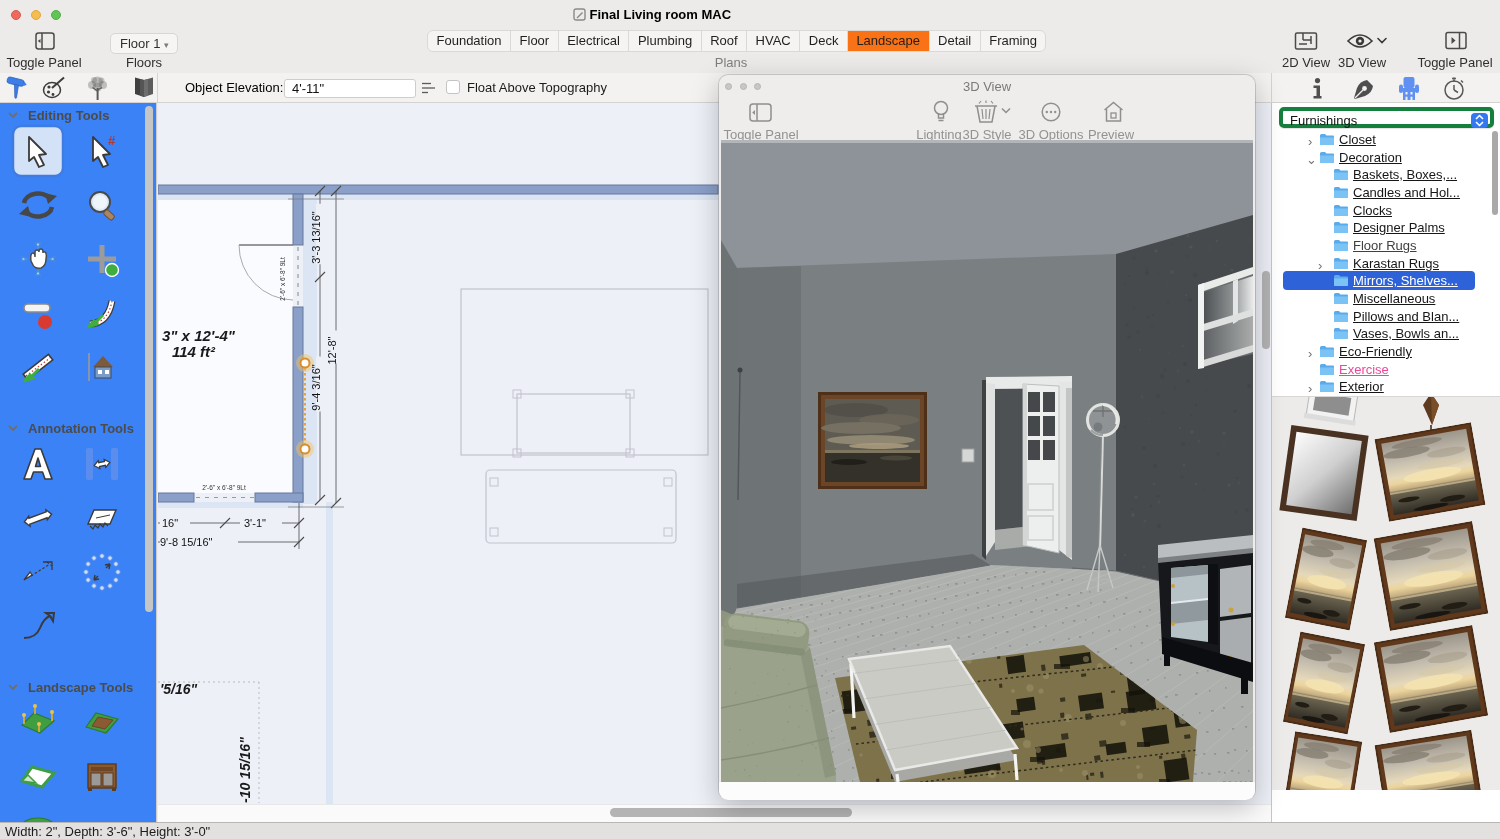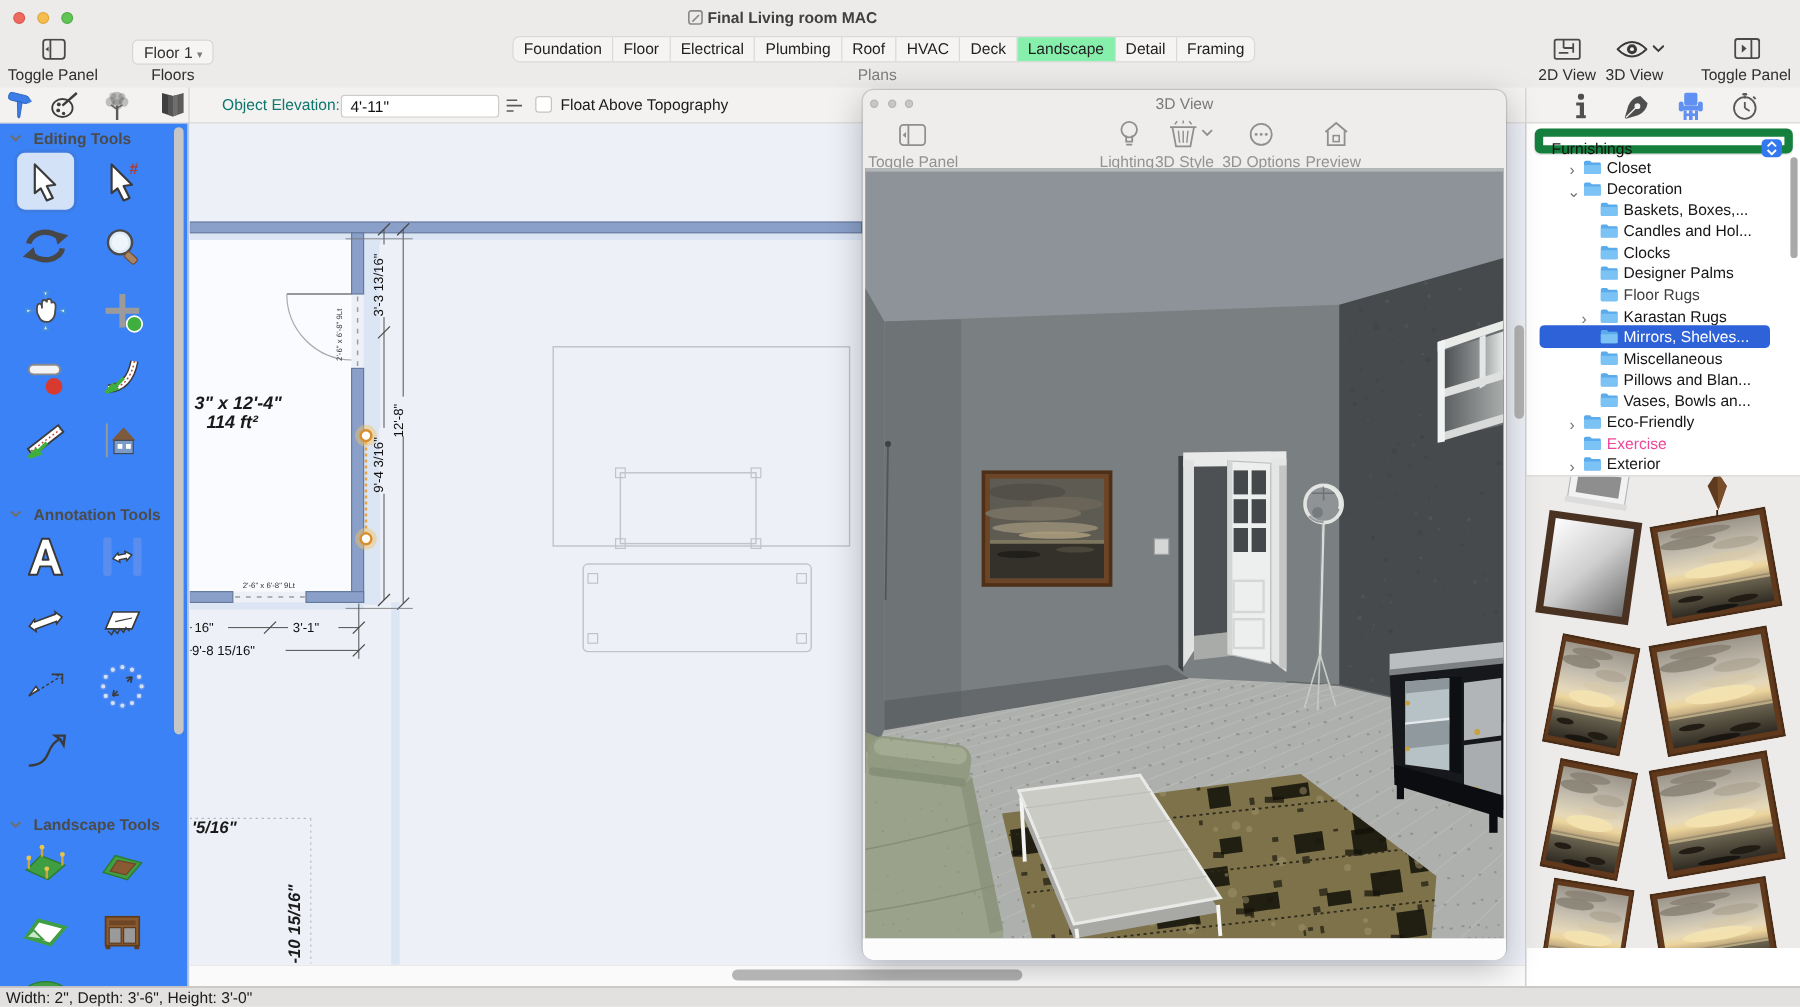--- a/index.html
+++ b/index.html
@@ -1,49 +1,49 @@
 <!DOCTYPE html>
 <html><head><meta charset="utf-8">
 <style>
 *{margin:0;padding:0;box-sizing:border-box;}
 html,body{width:1500px;height:839px;overflow:hidden;}
 body{font-family:"Liberation Sans",sans-serif;position:relative;background:#ecebe9;}
 .abs{position:absolute;}
 
 #titlebar{left:0;top:0;width:1500px;height:28px;background:#ecebe9;}
 .tl{position:absolute;top:10px;width:10px;height:10px;border-radius:50%;}
-#title{position:absolute;top:7px;left:0;width:1304px;text-align:center;font-size:13px;font-weight:bold;color:#404040;}
+#title{position:absolute;top:7px;left:0;width:1304px;text-align:center;font-size:13px;font-weight:bold;color:#000000;}
 #toolbar{left:0;top:28px;width:1500px;height:45px;background:#ecebe9;}
 .tbtxt{position:absolute;font-size:13px;color:#2f2f2f;text-align:center;}
 .tbgray{color:#7f7e7d;}
 #floorbtn{position:absolute;left:110px;top:5px;width:68px;height:21px;background:#f6f5f4;border:1px solid #d8d6d4;border-radius:5px;font-size:13px;color:#2f2f2f;line-height:19px;padding-left:9px;}
 #tabs{position:absolute;left:427px;top:2px;height:22px;background:#f5f4f2;border:1px solid #dbd9d7;border-radius:6px;display:flex;}
 #tabs div{font-size:13px;color:#1f1f1f;line-height:20px;padding:0 8.5px;border-right:1px solid #dbd9d7;white-space:nowrap;}
 #tabs div:last-child{border-right:none;}
-#tabs div.sel{background:#86efac;border-radius:0;}
+#tabs div.sel{background:#f97316;border-radius:0;}
 
 #midband{left:0;top:73px;width:1500px;height:30px;background:#f3f2f0;border-bottom:1px solid #d5d3d1;}
 #midband .vline{position:absolute;top:0;width:1px;height:30px;background:#d5d3d1;}
 #objfield{position:absolute;left:284px;top:6px;width:132px;height:19px;background:#fff;border:1px solid #cfcdcb;border-radius:3px;font-size:13px;color:#111;padding:1px 0 0 7px;}
 #chkbox{position:absolute;left:446px;top:7px;width:14px;height:14px;background:#fff;border:1px solid #c6c4c2;border-radius:3px;}
 
 #leftpanel{left:0;top:103px;width:157px;height:719px;background:#3b82f6;border-right:1px solid #cfcdcb;}
 #lpscroll{position:absolute;left:145px;top:3px;width:8px;height:506px;background:#c6c6c6;border-radius:4px;}
 
 #canvas{left:158px;top:103px;width:1113px;height:719px;background:#eef0f8;overflow:hidden;}
 #hscroll{position:absolute;left:0px;top:701px;width:1113px;height:18px;background:#fafafa;border-top:1px solid #e8e8e8;}
 #hthumb{position:absolute;left:452px;top:3px;width:242px;height:9px;background:#b4b4b4;border-radius:5px;}
 #vthumb{position:absolute;left:1104px;top:168px;width:8px;height:78px;background:#b4b4b4;border-radius:4px;}
 
 #rightpanel{left:1271px;top:103px;width:229px;height:719px;background:#fff;border-left:1px solid #c8c6c4;}
-#furnsel{position:absolute;left:7px;top:4px;width:215px;height:21px;background:#fff;border:7px solid #15803d;border-radius:5px;box-shadow:0 .5px 1px rgba(0,0,0,.12);font-size:13px;color:#111;line-height:19px;padding-left:7px;}
+#furnsel{position:absolute;left:7px;top:4px;width:215px;height:21px;background:#fff;border:4px solid #15803d;border-radius:5px;box-shadow:0 .5px 1px rgba(0,0,0,.12);font-size:13px;color:#111;line-height:19px;padding-left:7px;}
 #furnstep{position:absolute;right:2px;top:2px;width:17px;height:15px;background:#3478f0;border-radius:4px;}
 .trow{position:absolute;left:0;width:229px;height:18px;font-size:13px;color:#161616;}
 .trow .chev{position:absolute;font-size:10px;color:#727272;top:3px;}
-.trow .lbl{position:absolute;top:1px;white-space:nowrap;}
+.trow .lbl{position:absolute;top:1px;white-space:nowrap;text-decoration:underline;}
 #treesel{position:absolute;left:11px;top:-1px;width:192px;height:19px;background:#2e62d8;border-radius:4px;}
 #thumbs{position:absolute;left:0;top:293px;width:228px;height:394px;background:#ecebe9;border-top:1px solid #d9d7d5;overflow:hidden;}
 #searchrow{position:absolute;left:0;top:687px;width:228px;height:32px;background:#f6f5f3;}
 #searchbox{position:absolute;left:31px;top:4px;width:192px;height:21px;background:#fff;border:1px solid #d8d6d4;border-radius:5px;font-size:13px;color:#9a9a9a;line-height:19px;padding-left:26px;}
 #rpscroll{position:absolute;left:220px;top:28px;width:6px;height:84px;background:#a9a9a9;border-radius:3px;}
 
 #win3d{left:719px;top:75px;width:536px;height:724px;background:#efedeb;border-radius:9px;box-shadow:0 0 0 1px rgba(0,0,0,.14),0 8px 28px rgba(0,0,0,.25);}
 #w3title{position:absolute;left:0;top:0;width:536px;height:22px;text-align:center;font-size:13px;color:#7a7a7a;line-height:24px;}
 .gtl{position:absolute;top:8px;width:7px;height:7px;border-radius:50%;background:#c9c7c5;border:.5px solid #b6b4b2;}
 .w3lab{position:absolute;top:52px;font-size:13px;color:#929292;text-align:center;white-space:nowrap;}
@@ -137,21 +137,21 @@
         <path d="M11.5 16 L6.5 12.5 M11.5 15 L16 12.5" stroke="#5a5a5a" stroke-width="1.1"></path>
       </g>
     </svg>
  <svg class="abs" style="left:132px;top:3px" width="24" height="24" viewBox="0 0 24 24">
       <path d="M12 4 L21 1.5 L21 18 L12 21 Z" fill="#5c5c5c"></path>
       <path d="M12 4 L3 1.5 L3 18 L12 21 Z" fill="#3f3f3f"></path>
       <path d="M12 4 L16 3 L16 19.6 L12 21 Z" fill="#6e6e6e"></path>
       <path d="M12 4 L8 3 L8 19.6 L12 21 Z" fill="#555"></path>
     </svg>
  <div class="vline" style="left:157px;"></div>
- <div class="abs" style="left:185px;top:7px;font-size:13px;color:#0f766e;">Object Elevation:</div>
+ <div class="abs" style="left:185px;top:7px;font-size:13px;color:#000000;">Object Elevation:</div>
  <div id="objfield">4'-11"</div>
  <svg class="abs" style="left:422px;top:9px" width="14" height="12" viewBox="0 0 14 12">
       <g stroke="#5a5a5a" stroke-width="1.3">
         <line x1="0" y1="1.5" x2="9" y2="1.5"></line>
         <line x1="0" y1="6" x2="13" y2="6"></line>
         <line x1="0" y1="10.5" x2="6" y2="10.5"></line>
       </g>
     </svg>
  <div id="chkbox"></div>
  <div class="abs" style="left:467px;top:7px;font-size:13px;color:#1b1b1b;">Float Above Topography</div>

